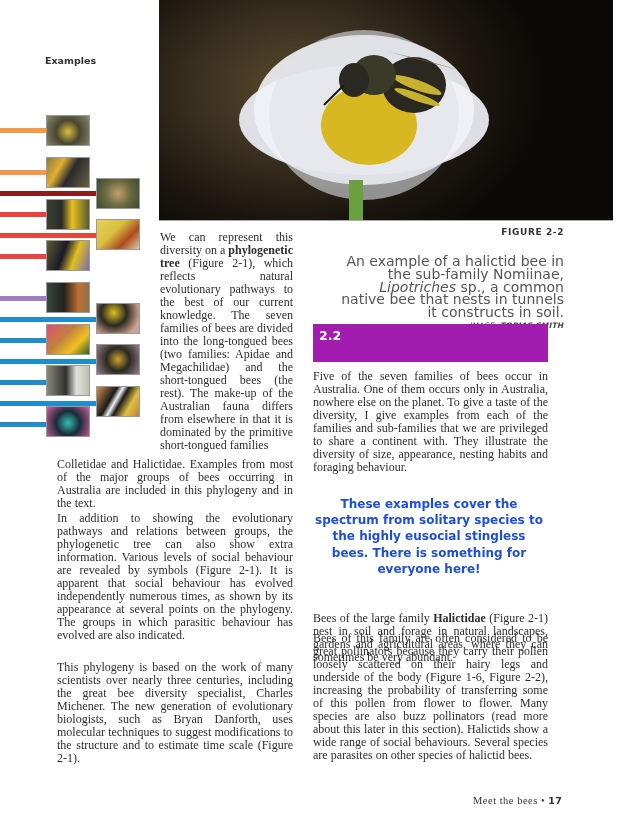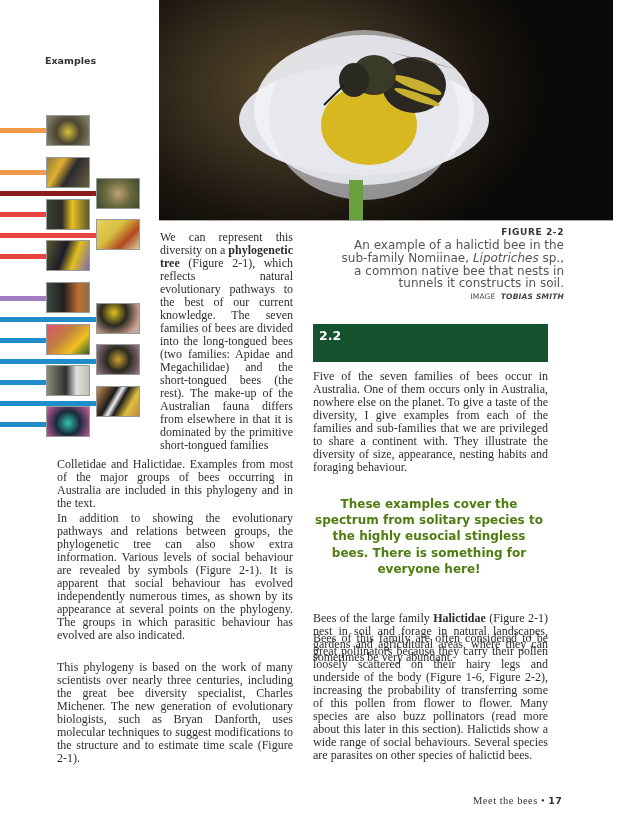--- a/index.html
+++ b/index.html
@@ -9,28 +9,28 @@
   #examples-label { left:45px; top:55px; font-size:9.5px; font-weight:bold; color:#333; }
   
   .pline { position:absolute; left:0; height:5px; }
   .thumb { position:absolute; width:44px; height:31px; border:1px solid #9a9a9a; box-sizing:border-box; overflow:hidden; }
   .thumb div { position:absolute; inset:0; }
   
   #main-photo { left:159px; top:0; width:454px; height:220px; overflow:hidden;
     background: radial-gradient(ellipse 55% 80% at 30% 40%, #5a4a2a 0%, #3a3020 40%, #1a150e 75%, #0c0a08 100%); border-bottom:1px solid #aaa; }
   #caption { left:334px; top:227px; width:230px; }
   #caption .fig { font-size:9px; font-weight:bold; letter-spacing:0.6px; color:#333;margin-left:12px; }
-  #caption .body { font-size:12px; color:#555; line-height:12.8px; margin-top:2px; }
+  #caption .body { font-size:14px; color:#555; line-height:12.8px; margin-top:18px; }
   #caption .credit { font-size:7.5px; color:#444; margin-top:2px; letter-spacing:0.2px; }
   #caption .credit b { font-weight:bold;font-style:italic; }
-  #section-banner { left:313px; top:324px; width:235px; height:38px; background:#14532d; color:#ffffff; box-sizing:border-box; padding:4px 6px 0 6px; font-size:12.5px; font-weight:bold; line-height:15px; display:flex; }
+  #section-banner { left:313px; top:324px; width:235px; height:38px; background:#a21caf; color:#ffffff; box-sizing:border-box; padding:4px 6px 0 6px; font-size:12.5px; font-weight:bold; line-height:15px; display:flex; }
   #section-banner .num { margin-right:6px; }
   .para { position:absolute; font-size:12px; line-height:13px; text-align:justify; color:#2d2d2d;font-family:Liberation Serif, serif; }
   .para b { font-weight:bold; }
-  #callout { left:313px; top:496px; width:232px; text-align:center; font-size:12px; font-weight:bold; line-height:16.2px; color:#4d7c0f; }
+  #callout { left:313px; top:496px; width:232px; text-align:center; font-size:12px; font-weight:bold; line-height:16.2px; color:#1d4ed8; }
   #footer { left:473px; top:795px; font-size:10.5px; color:#333; letter-spacing:0.5px; }
   #footer .pg { font-family:"DejaVu Sans", sans-serif; font-weight:bold; font-size:9.5px; }
 </style>
 </head>
 <body>
 
 <div id="examples-label" class="abs sans">Examples</div>
 
 <div id="phylogeny">
   <div class="pline" style="top: 128px; width: 48px; background: rgb(242, 154, 74);"></div>

